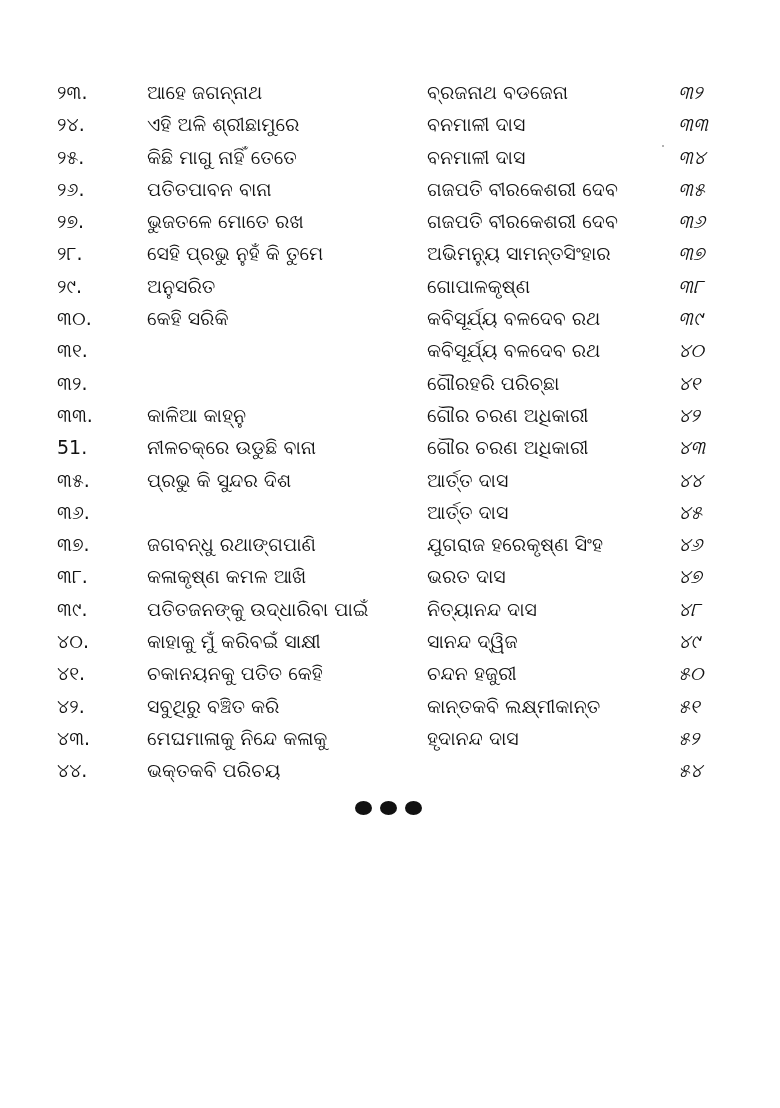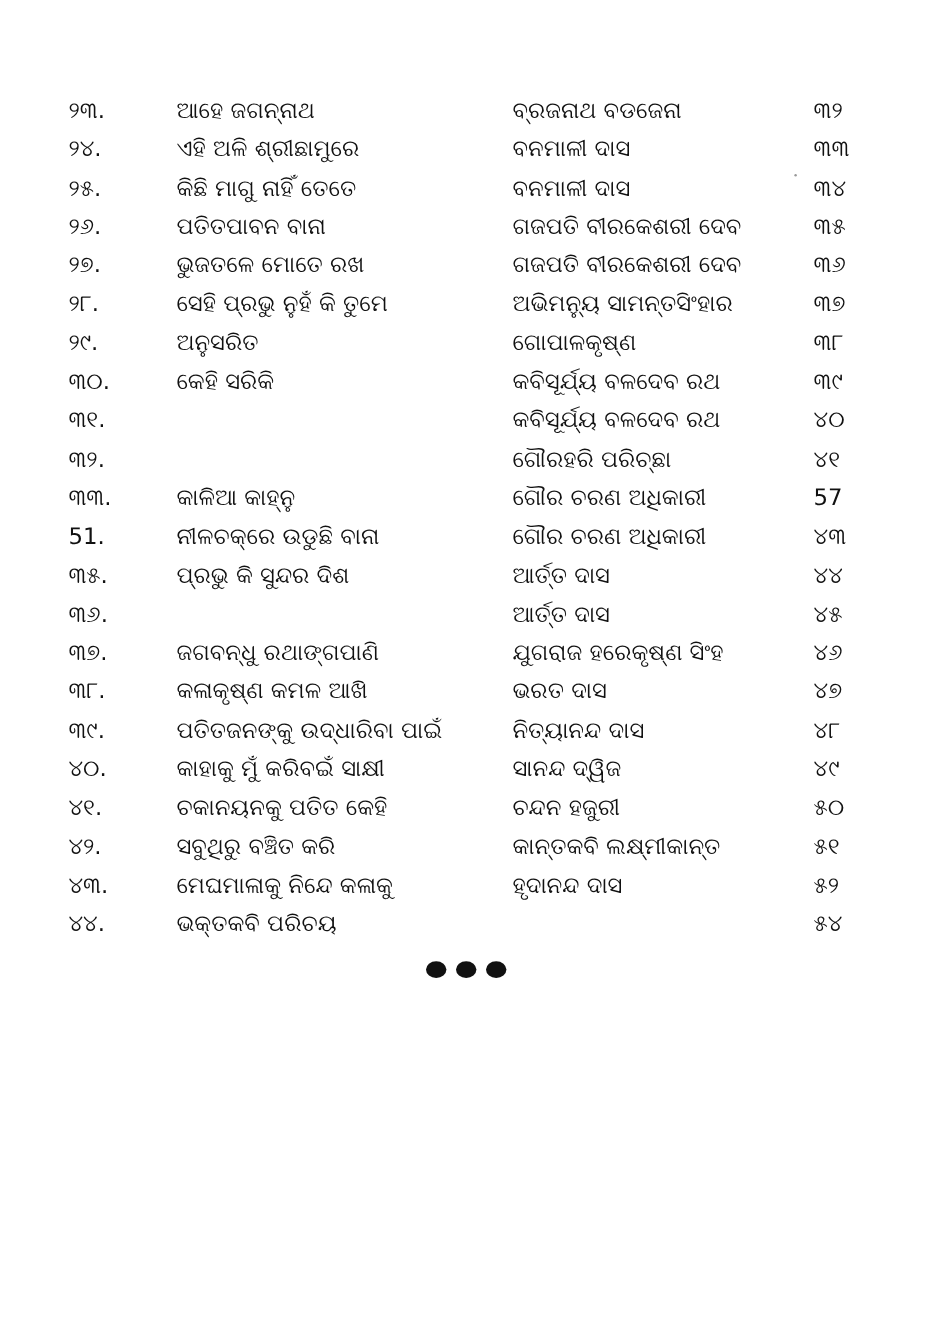--- a/index.html
+++ b/index.html
@@ -9,21 +9,21 @@
     overflow: hidden;
   }
   .toc { position: absolute; left: 0; top: 76px; width: 724px; }
   .row {
     position: relative; height: 32.3px; line-height: 32.3px;
     font-size: 19px; white-space: nowrap;
   }
   .num { position: absolute; left: 57px; width: 52px; }
   .title { position: absolute; left: 110px; margin-left: 37px; }
   .author { position: absolute; left: 427px; }
-  .page { position: absolute; left: 678px; }
+  .page { position: absolute; left: 678px; font-style: italic; }
   .dots {
     position: absolute; left: 355px; top: 801px; display: flex; gap: 8px;
   }
   .dot { width: 17px; height: 14px; border-radius: 50%; background: #111; }
   .speck { position: absolute; width: 2px; height: 2px; background: #999; border-radius: 50%; }
 </style>
 </head>
 <body>
 
 <div class="toc">
@@ -82,21 +82,21 @@
     </div>
   <div class="row">
       <span class="num">୩୨.</span>
       <span class="author">ଗୌରହରି ପରିଚ୍ଛା</span>
       <span class="page">୪୧</span>
     </div>
   <div class="row">
       <span class="num">୩୩.</span>
       <span class="title">କାଳିଆ କାହ୍ନୁ</span>
       <span class="author">ଗୌର ଚରଣ ଅଧିକାରୀ</span>
-      <span class="page">57</span>
+      <span class="page">୪୨</span>
     </div>
   <div class="row">
       <span class="num">51.</span>
       <span class="title">ନୀଳଚକ୍ରେ ଉଡୁଛି ବାନା</span>
       <span class="author">ଗୌର ଚରଣ ଅଧିକାରୀ</span>
       <span class="page">୪୩</span>
     </div>
   <div class="row">
       <span class="num">୩୫.</span>
       <span class="title">ପ୍ରଭୁ କି ସୁନ୍ଦର ଦିଶ</span>

